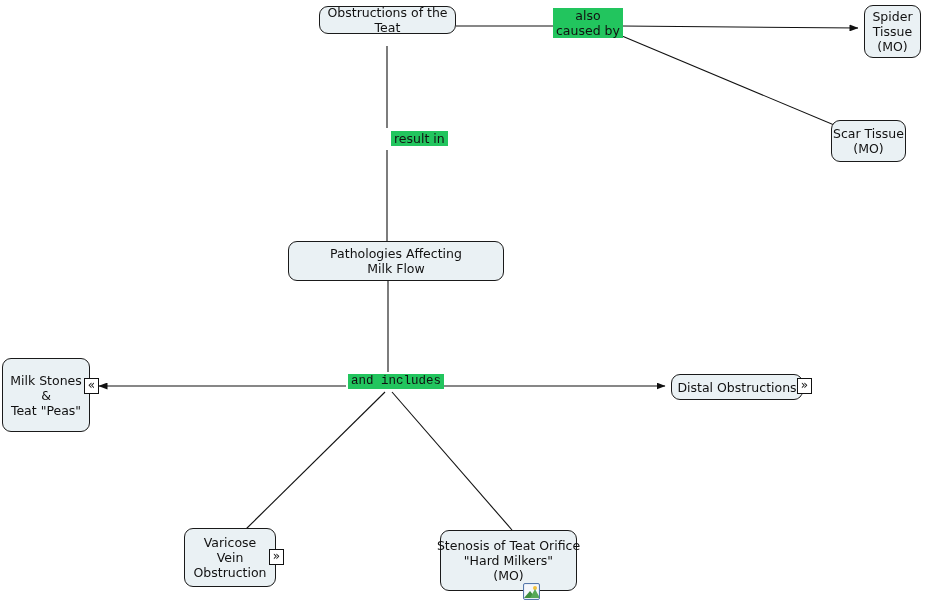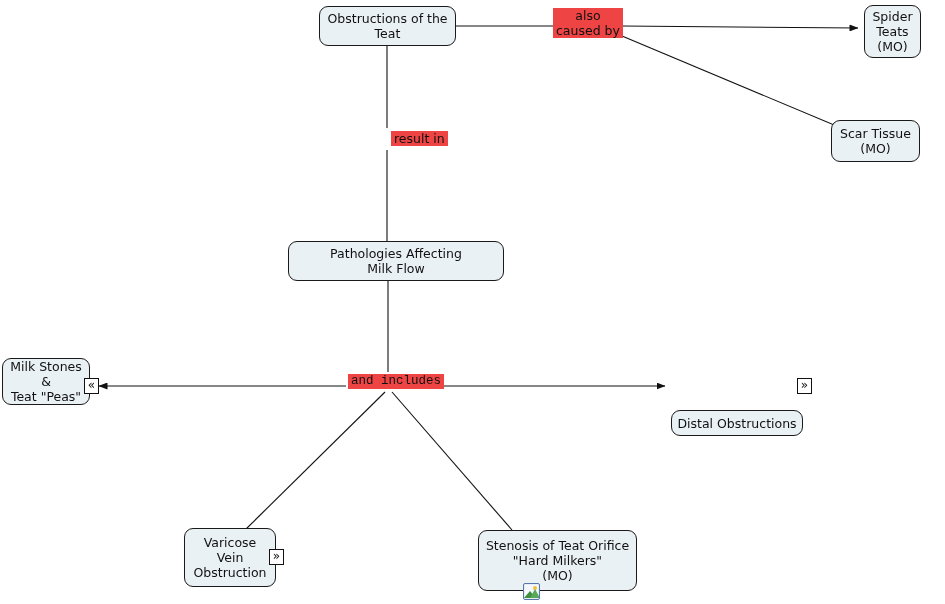--- a/index.html
+++ b/index.html
@@ -41,21 +41,21 @@
     justify-content: center;
     text-align: center;
     font-size: 12.5px;
     line-height: 15px;
     color: #111111;
     white-space: pre;
     padding: 2px 6px;
   }
   .link-label {
     position: absolute;
-    background: #ef4444;
+    background: #22c55e;
     font-size: 12.5px;
     line-height: 15px;
     color: #111111;
     text-align: center;
     white-space: pre;
     padding: 0 3px;
   }
   
   .marker {
     position: absolute;
@@ -133,37 +133,37 @@
         <path d="M 387 150 L 387 241" fill="none" stroke="#111111" stroke-width="1.1"></path>
         <path d="M 388 281 L 388 372" fill="none" stroke="#111111" stroke-width="1.1"></path>
         <path d="M 346 386 L 99 386" fill="none" stroke="#111111" stroke-width="1.1" marker-end="url(#arrowhead)"></path>
         <path d="M 430 386 L 665 386" fill="none" stroke="#111111" stroke-width="1.1" marker-end="url(#arrowhead)"></path>
         <path d="M 385 392 L 245 530" fill="none" stroke="#111111" stroke-width="1.1"></path>
         <path d="M 392 392 L 512 530" fill="none" stroke="#111111" stroke-width="1.1"></path>
       </g>
   </svg>
 
   <div id="nodes-group">
-      <div class="node" style="left: 319px; top: 6px; width: 137px; height: 40px;">Obstructions of the
+      <div class="node" style="left: 319px; top: 6px; width: 137px; height: 28px;">Obstructions of the
 Teat</div>
       <div class="node" style="left: 864px; top: 5px; width: 57px; height: 53px;">Spider
-Teats
+Tissue
 (MO)</div>
-      <div class="node" style="left: 831px; top: 120px; width: 89px; height: 42px;">Scar Tissue
+      <div class="node" style="left: 831px; top: 120px; width: 75px; height: 42px;">Scar Tissue
 (MO)</div>
       <div class="node" style="left: 288px; top: 241px; width: 216px; height: 40px;">Pathologies Affecting
 Milk Flow</div>
-      <div class="node" style="left: 2px; top: 358px; width: 88px; height: 47px;">Milk Stones
+      <div class="node" style="left: 2px; top: 358px; width: 88px; height: 74px;">Milk Stones
 &amp;
 Teat "Peas"</div>
-      <div class="node" style="left: 671px; top: 374px; width: 132px; height: 26px; margin-top: 36px;">Distal Obstructions</div>
+      <div class="node" style="left: 671px; top: 374px; width: 132px; height: 26px;">Distal Obstructions</div>
       <div class="node" style="left: 184px; top: 528px; width: 92px; height: 59px;">Varicose
 Vein
 Obstruction</div>
-      <div class="node" style="left: 478px; top: 530px; width: 159px; height: 61px;">Stenosis of Teat Orifice
+      <div class="node" style="left: 440px; top: 530px; width: 137px; height: 61px;">Stenosis of Teat Orifice
 "Hard Milkers"
 (MO)</div>
     </div>
   <div id="labels-group">
       <div class="link-label" style="left: 553px; top: 8px;">also
 caused by</div>
       <div class="link-label" style="left: 359px; top: 131px; margin-left: 32px;">result in</div>
       <div class="link-label" style="left: 348px; top: 374px; font-family: Liberation Mono, monospace;">and includes</div>
     </div>
   <div id="markers-group">

